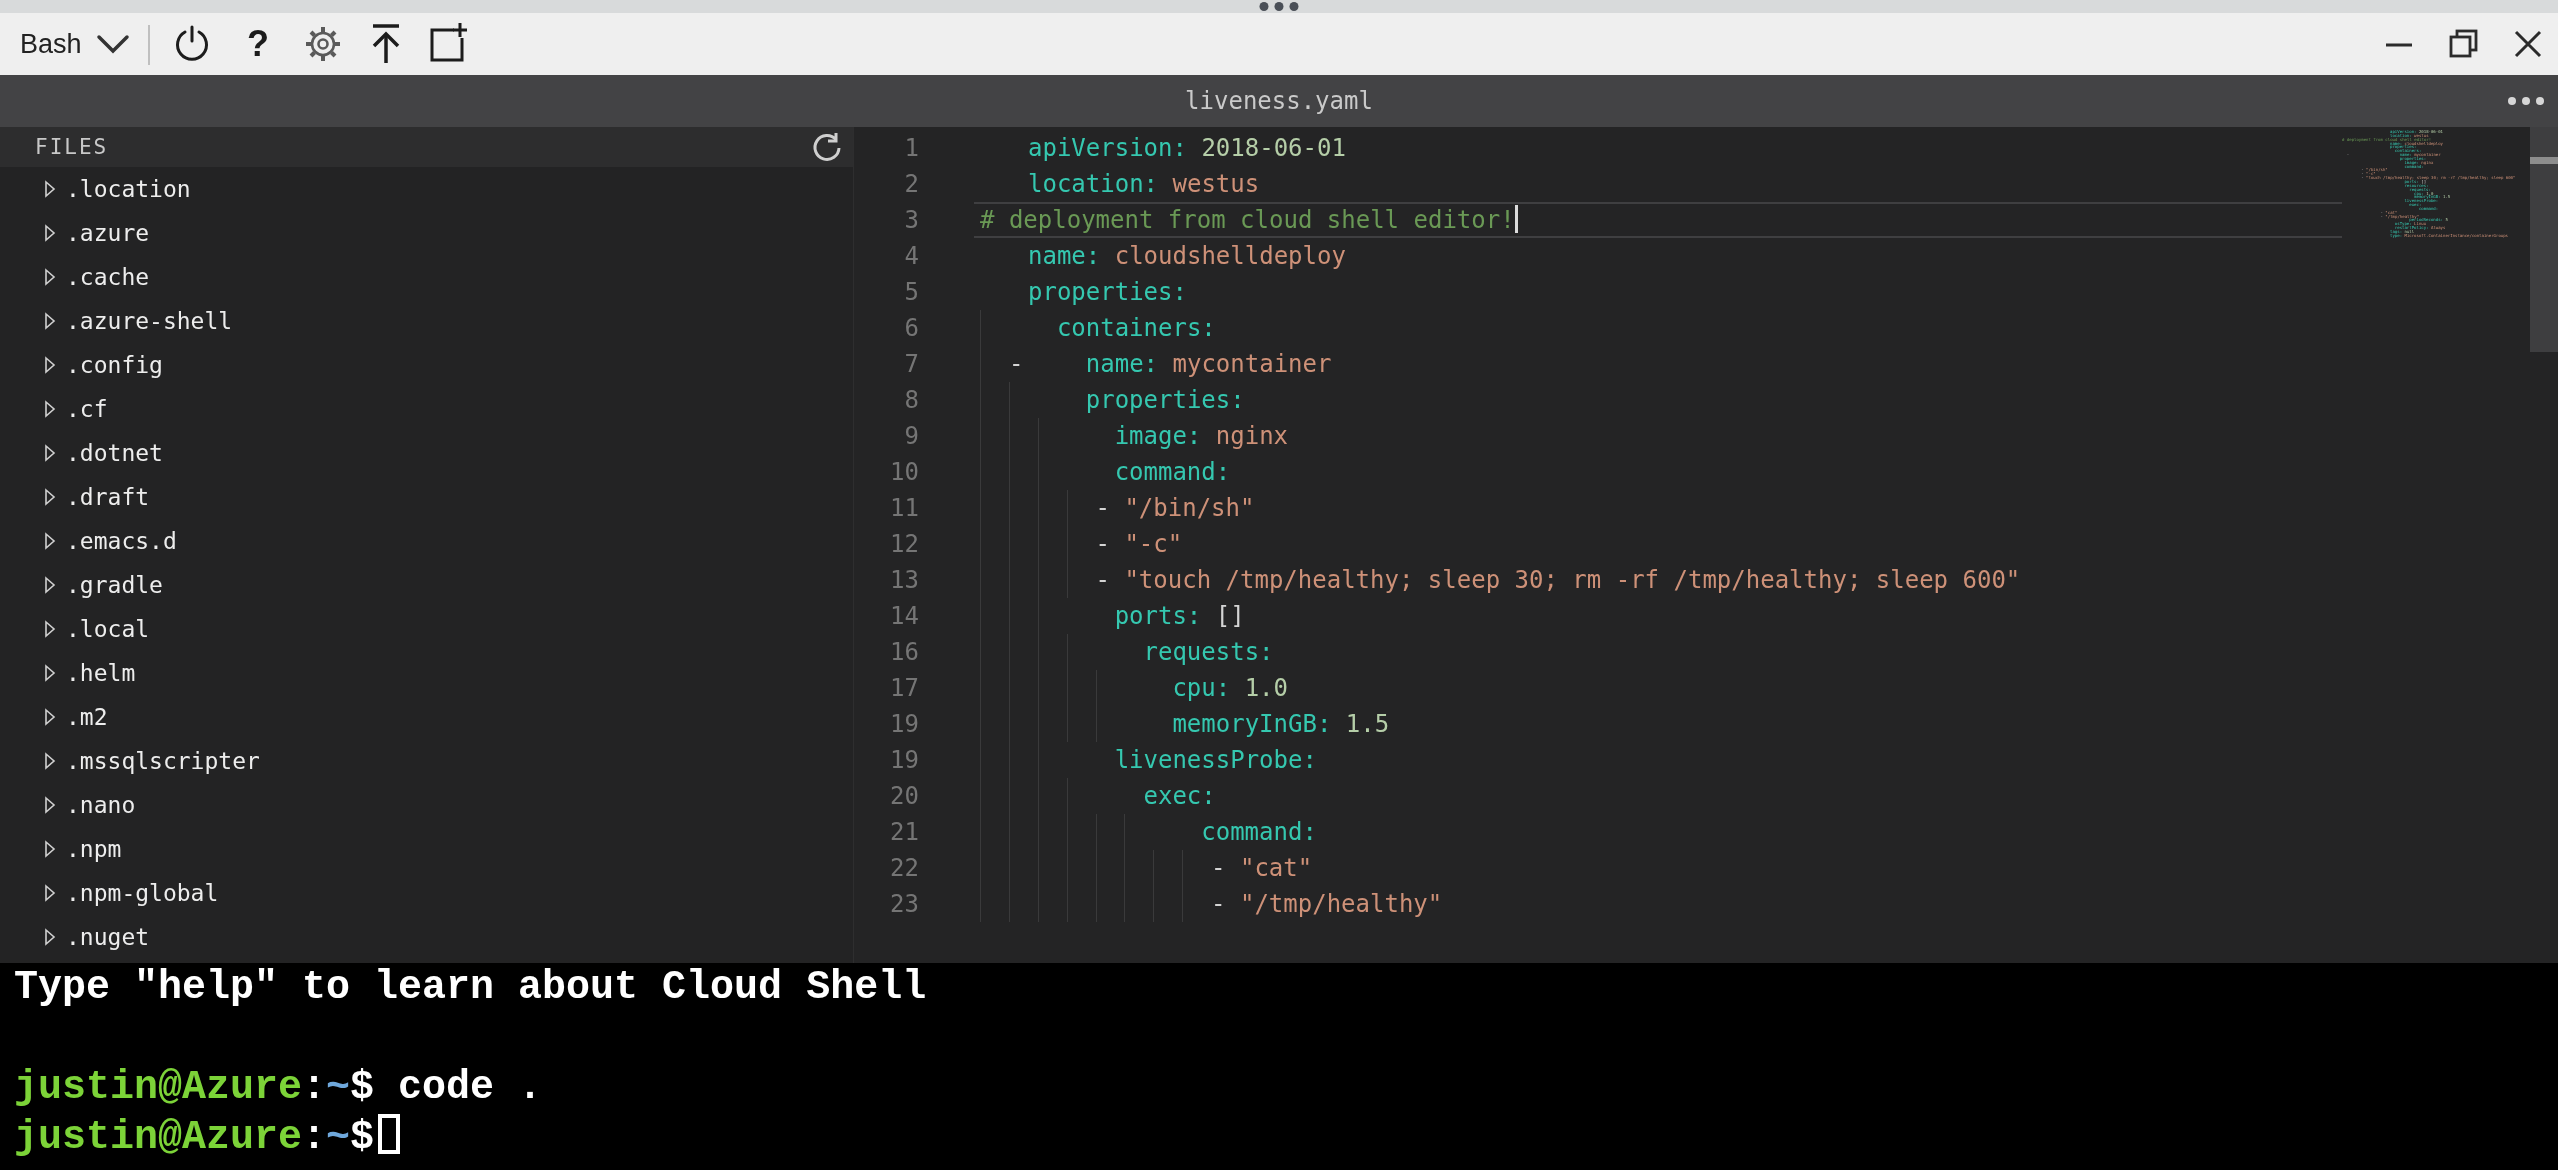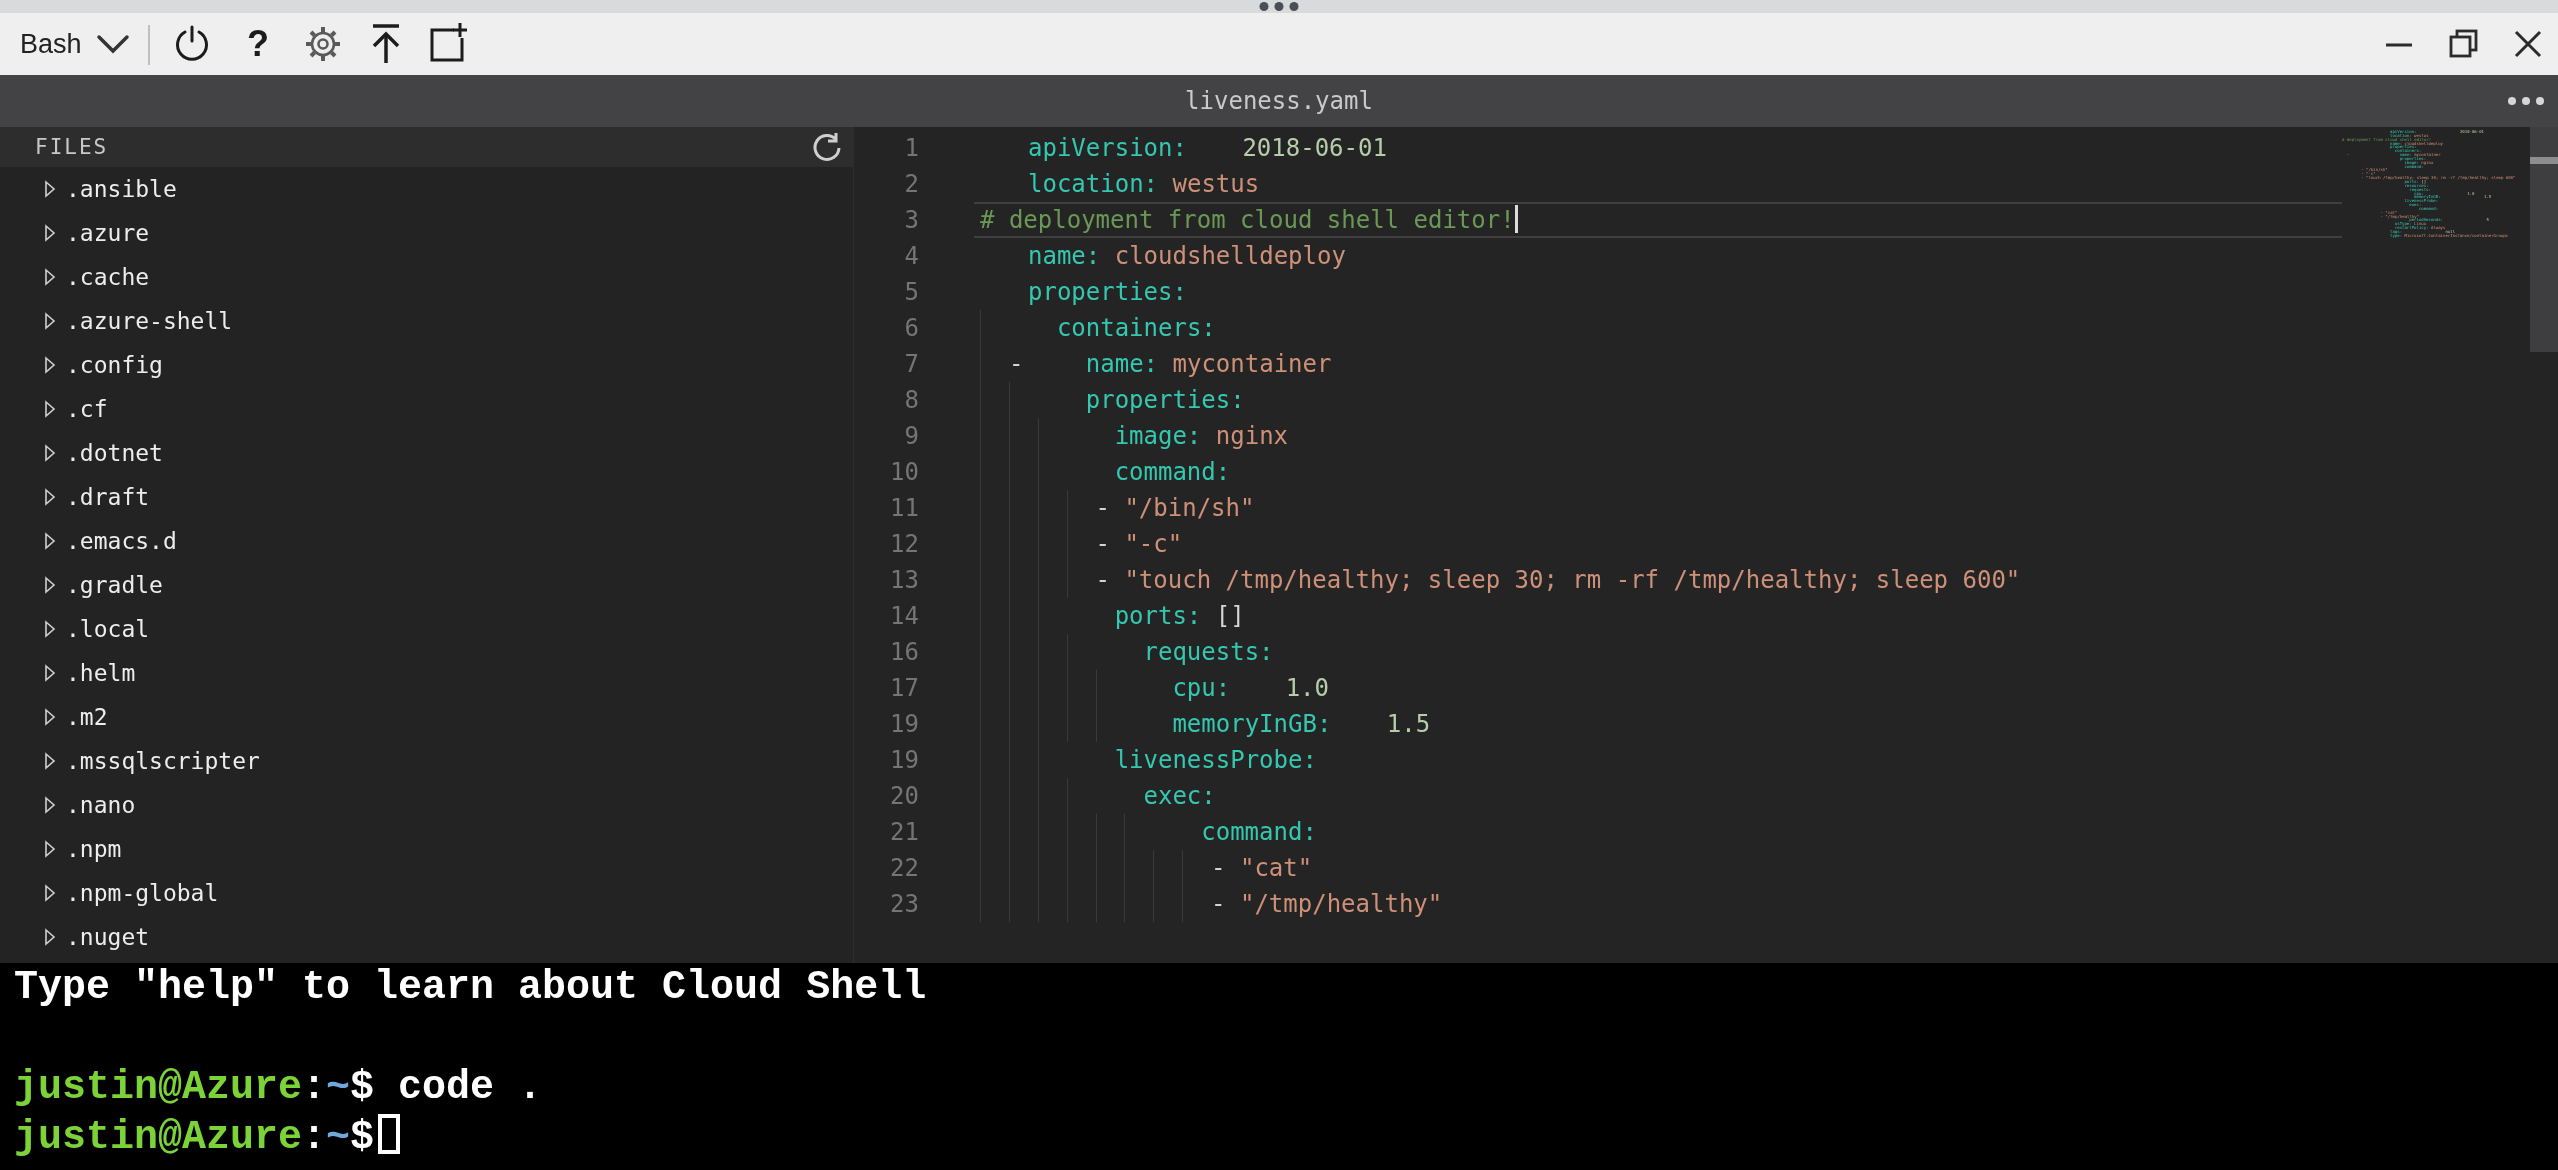--- a/index.html
+++ b/index.html
@@ -45,21 +45,21 @@
   .tree-item .lbl{position:absolute;left:66px;color:#ededed;font-family:"DejaVu Sans Mono",monospace;font-size:23px;white-space:pre;}
 
   
   #editor{position:absolute;left:854px;top:127px;width:1704px;height:836px;background:#242425;overflow:hidden;
     font-family:"DejaVu Sans Mono",monospace;font-size:24px;}
   #code-lines{position:absolute;left:0;top:3px;width:100%;}
   .code-line{position:relative;height:36px;}
   .code-line .gutter{position:absolute;left:0;top:0;width:65px;text-align:right;color:#757575;line-height:36px;}
   .code-line .guide{position:absolute;top:0;height:36px;width:1px;background:#3a3a3b;}
   .code-line .txt{position:absolute;top:0;line-height:36px;white-space:pre;}
-  .tk-k{color:var(--key);margin-left:48px;} .tk-s{color:var(--str);} .tk-n{color:var(--num);margin-left:41px;}
+  .tk-k{color:var(--key);margin-left:48px;} .tk-s{color:var(--str);} .tk-n{color:var(--num);}
   .tk-c{color:var(--comment);} .tk-p{color:var(--plain);}
   #current-line{position:absolute;left:120px;top:75px;width:1368px;height:36px;box-sizing:border-box;
     border-top:2px solid #3f3f41;border-bottom:2px solid #3f3f41;}
   .cursor-bar{display:inline-block;width:3px;height:28px;background:#dcdcdc;vertical-align:-5px;}
 
   
   #minimap{position:absolute;left:1488px;top:3px;cursor:pointer;font-family:"DejaVu Sans Mono",monospace;
     font-size:4px;line-height:3.85px;}
   #minimap div{white-space:pre;}
   
@@ -177,21 +177,21 @@
           <path d="M26 8.5 A 12 12 0 1 0 29 17" fill="none" stroke="#cfcfcf" stroke-width="3"></path>
           <path d="M26 2 V 10 H 18" fill="none" stroke="#cfcfcf" stroke-width="3"></path>
         </svg>
       </div>
     </div>
     <div id="file-tree">
         <div class="tree-item">
           <svg width="12" height="18" viewBox="0 0 12 18">
             <path d="M2 2 L10 9 L2 16 Z" fill="none" stroke="#d0d0d0" stroke-width="1.6"></path>
           </svg>
-          <span class="lbl">.ansible</span>
+          <span class="lbl">.location</span>
         </div>
         <div class="tree-item">
           <svg width="12" height="18" viewBox="0 0 12 18">
             <path d="M2 2 L10 9 L2 16 Z" fill="none" stroke="#d0d0d0" stroke-width="1.6"></path>
           </svg>
           <span class="lbl">.azure</span>
         </div>
         <div class="tree-item">
           <svg width="12" height="18" viewBox="0 0 12 18">
             <path d="M2 2 L10 9 L2 16 Z" fill="none" stroke="#d0d0d0" stroke-width="1.6"></path>

